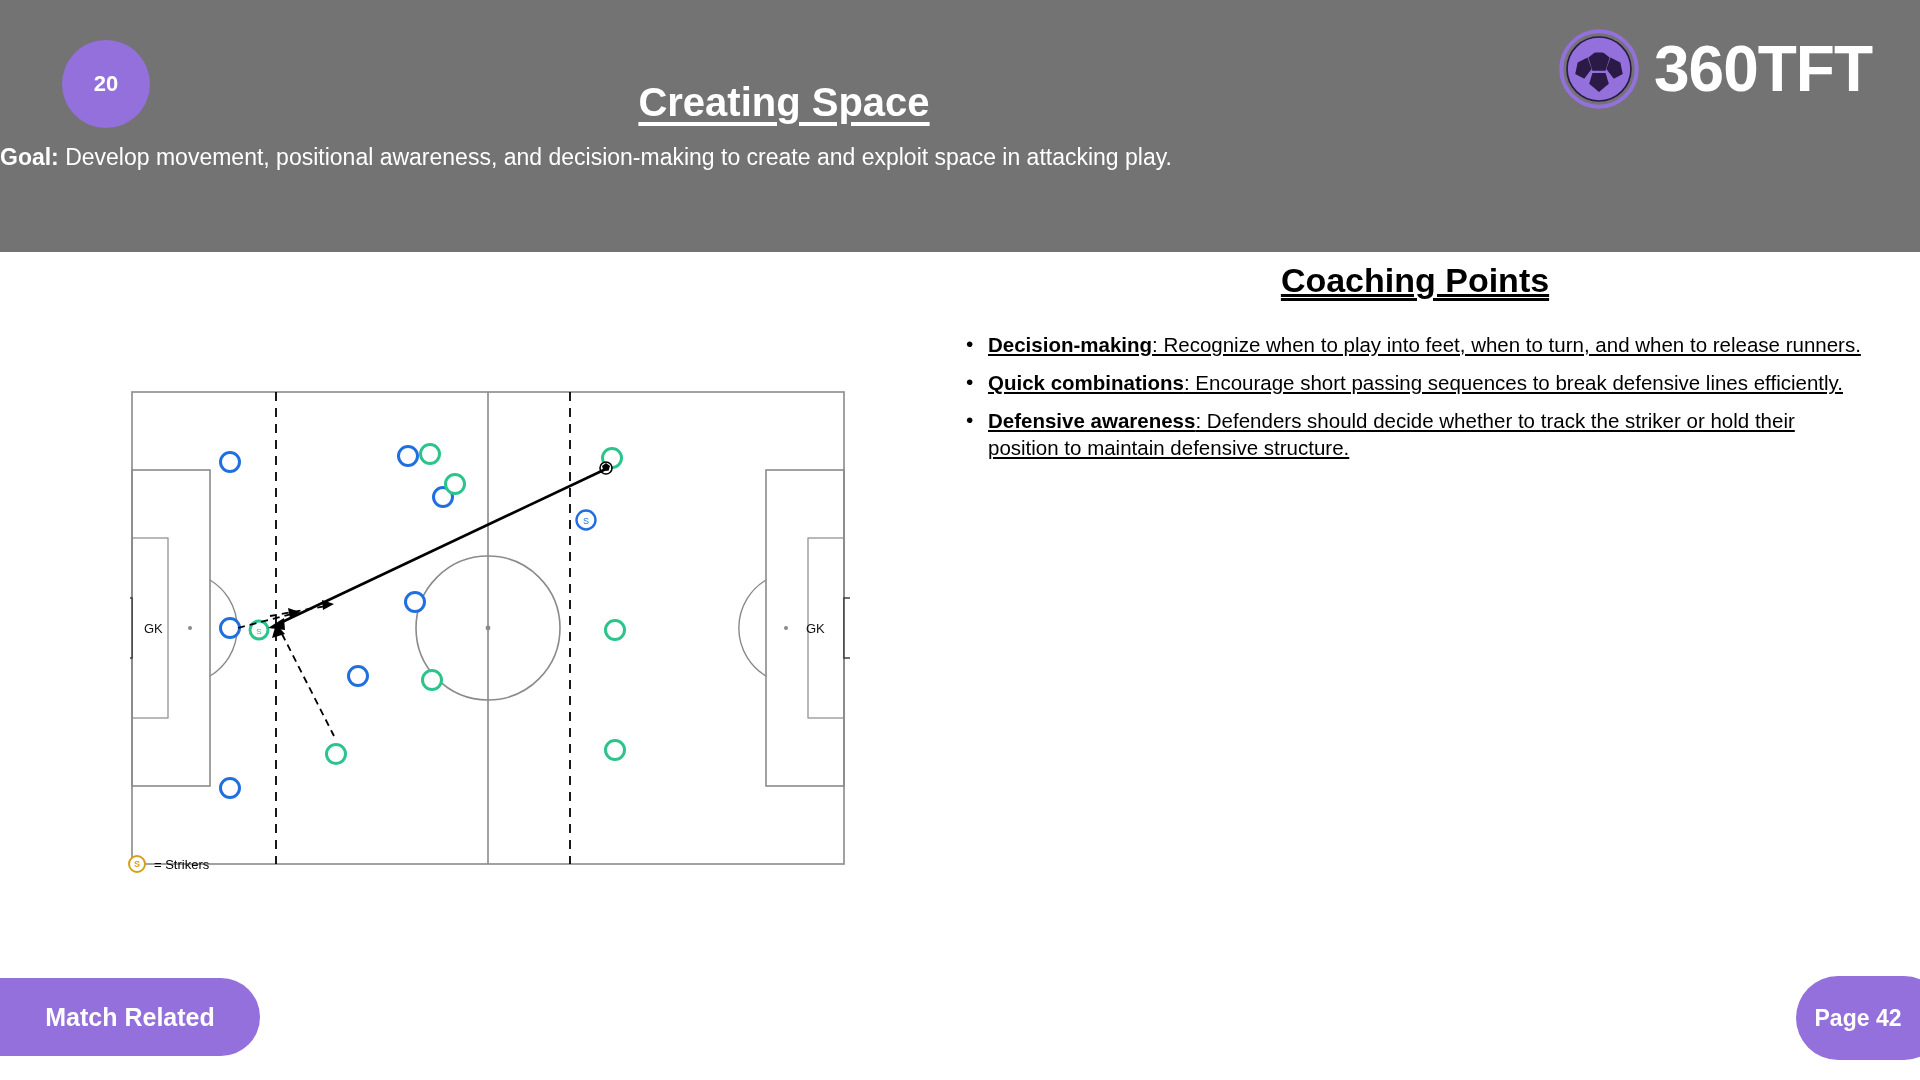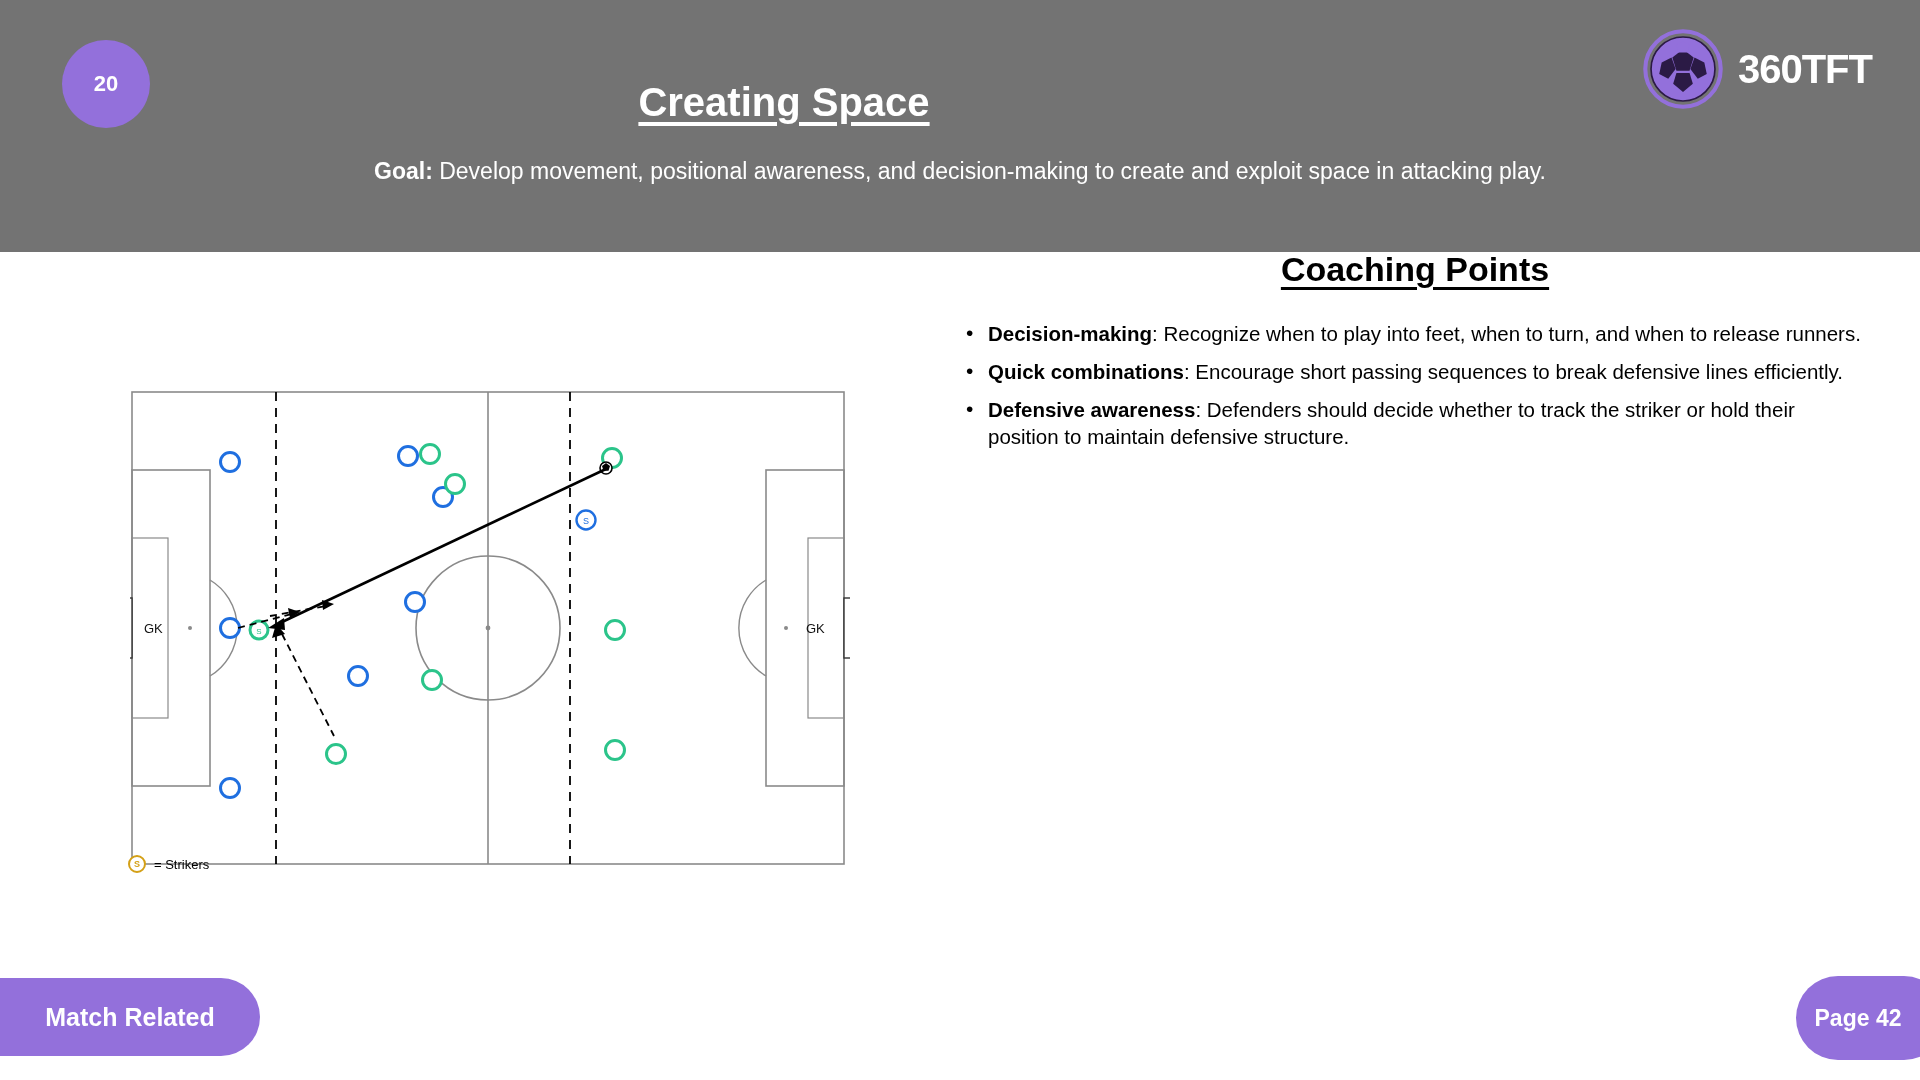--- a/index.html
+++ b/index.html
@@ -23,33 +23,33 @@
     display:flex; align-items:center; justify-content:center;
     font-size:22px; font-weight:bold;
   }
   .header-title {
     position:absolute; top:80px; left:0; width:1568px;
     text-align:center; color:#ffffff;
     font-size:40px; font-weight:bold; text-decoration:underline;
     text-underline-offset:6px;
   }
   .header-goal {
-    position:absolute; top:158px; left:0; width:1920px;
-    text-align:center; color:#ffffff; font-size:23px;
+    position:absolute; top:144px; left:0; width:1920px;
+    color:#ffffff; font-size:23px;
   }
   .header-goal b { font-weight:bold; }
 
   
   .logo-wrap {
     position:absolute; right:48px; top:28px;
     display:flex; align-items:center; gap:14px;
   }
   .logo-ball { width:82px; height:82px; }
   .logo-text {
-    color:#ffffff; font-size:40px; letter-spacing:-1px;
+    color:#ffffff; font-size:64px; letter-spacing:-1px;
     font-weight:bold; display:flex; align-items:flex-end;
   }
   .logo-text .tft { font-weight:700; }
 
   
   .diagram {
     position:absolute; left:130px; top:380px;
     width:720px; height:520px;
   }
   .legend {
@@ -59,21 +59,21 @@
   }
   .legend-dot {
     width:18px;height:18px;border-radius:50%;
     border:2px solid #d4a017; background:#fff;
     display:flex;align-items:center;justify-content:center;
     font-size:9px;color:#d4a017;font-weight:bold;
   }
 
   
   .coaching {
-    position:absolute; left:960px; top:250px; width:910px;
+    position:absolute; left:960px; top:261px; width:910px;text-decoration:underline;
   }
   .coaching-title {
     text-align:center; font-size:34px; font-weight:bold;
     text-decoration:underline; text-underline-offset:6px;
     color:#000; margin-bottom:32px;
   }
   .coaching ul { list-style:none; }
   .coaching li {
     position:relative; padding-left:28px; margin-bottom:12px;
     font-size:20.5px; line-height:1.28; color:#000;

